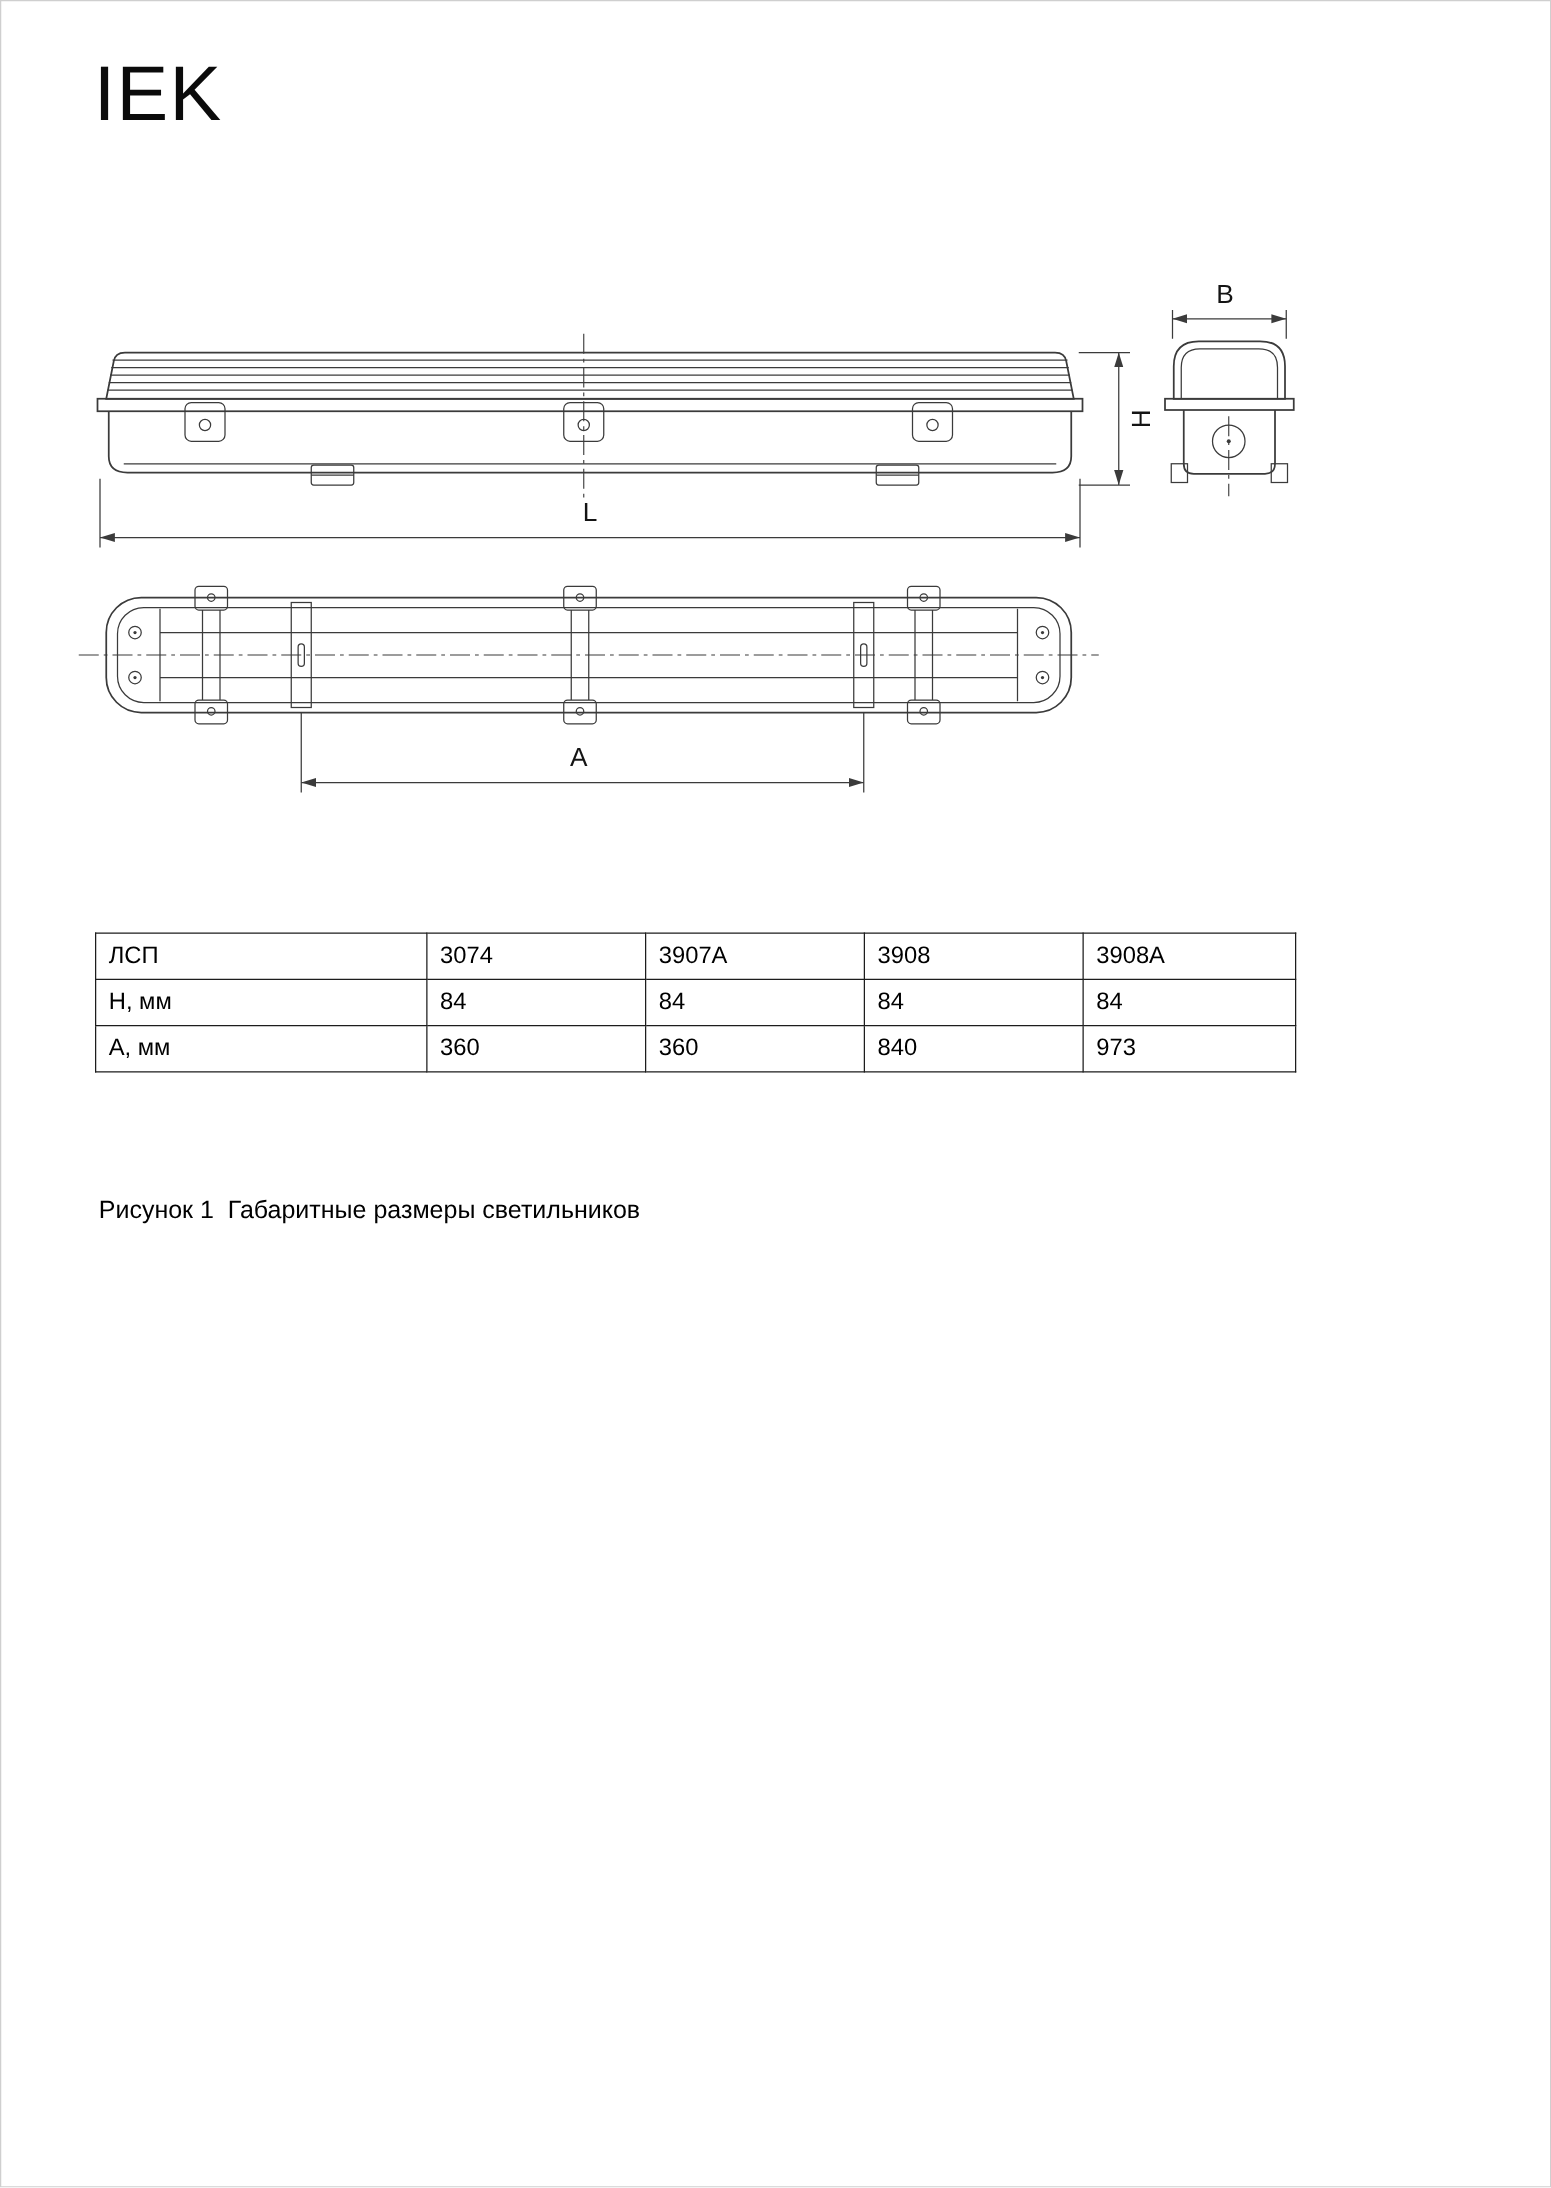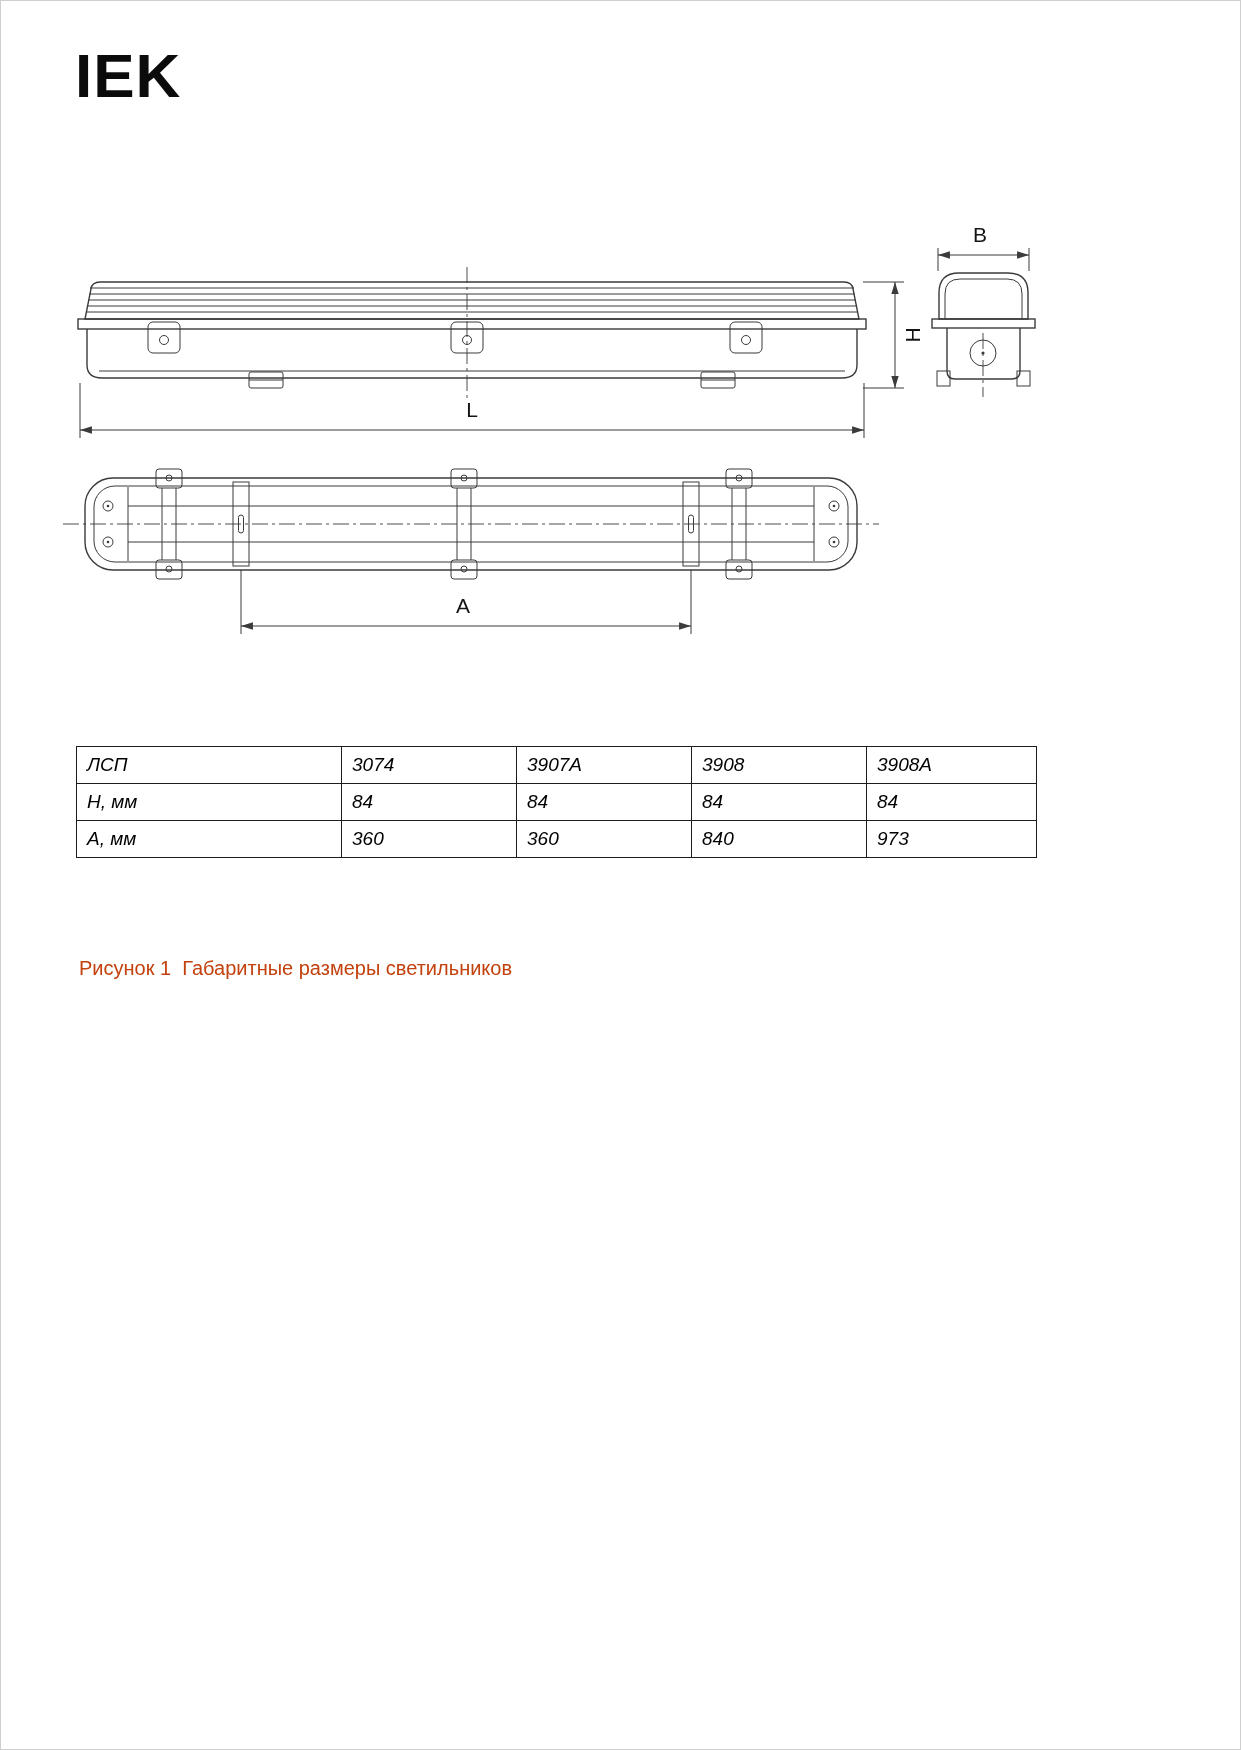--- a/index.html
+++ b/index.html
@@ -9,21 +9,21 @@
     background:#ffffff;
     border:1px solid #cfcfcf;
     box-sizing:border-box;
     font-family:"Liberation Sans", sans-serif;
     color:#000;
     overflow:hidden;
   }
   .logo {
     position:absolute; left:74px; top:44px;
     font-family:"Liberation Sans", sans-serif;
-    font-weight:700; font-size:62px; line-height:1;
+    font-weight:400; font-size:62px; line-height:1;
     letter-spacing:1px; color:#0b0b0b;
   }
   svg.drawing { position:absolute; left:0; top:0; }
 
   
   .ol { fill:none; stroke:#3b3b3b; stroke-width:1.4; }
   .dt { fill:none; stroke:#3b3b3b; stroke-width:1; }
   .cl { fill:none; stroke:#3b3b3b; stroke-width:0.9; stroke-dasharray:16 4 3 4; }
   .dim { fill:none; stroke:#3b3b3b; stroke-width:1; }
   .dimtext { font-family:"Liberation Sans", sans-serif; font-size:21px; fill:#141414; }
@@ -33,25 +33,24 @@
     width:960px; border-collapse:collapse; table-layout:fixed;
   }
   table.dims td {
     border:1px solid #1c1c1c;
     height:36px;
     padding:0 4px 0 10px;
     font-size:19px;
     vertical-align:middle;
     overflow:hidden;
     white-space:nowrap;
-    font-style:italic;
   }
   .caption {
     position:absolute; left:78px; top:956px;
-    font-size:20px; color:#c2410c;
+    font-size:20px; color:#000000;
     white-space:pre;
   }
 </style>
 </head>
 <body>
 
 <div class="page">
 
   <div class="logo">IEK</div>
 

